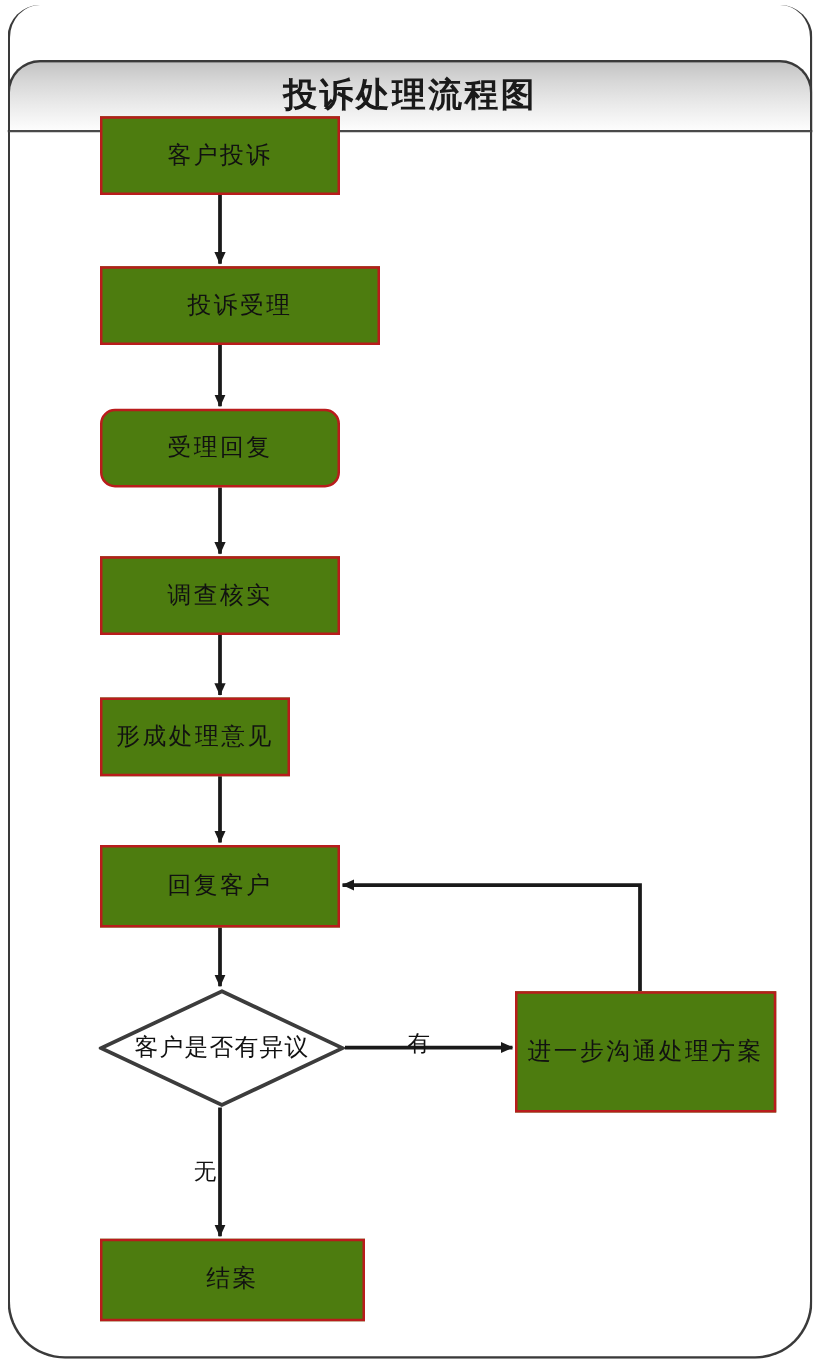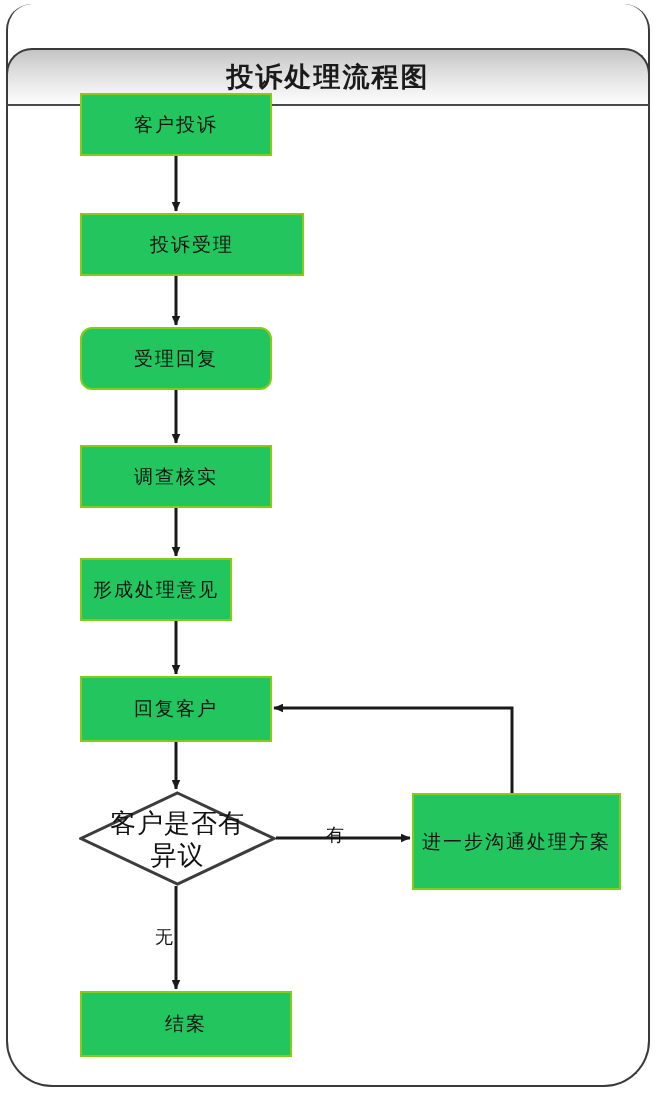--- a/index.html
+++ b/index.html
@@ -62,22 +62,22 @@
     left: 0;
     top: 0;
     width: 657px;
     height: 1095px;
   }
 
   
   .node {
     position: absolute;
     box-sizing: border-box;
-    border: 2px solid #84cc16;
-    background: #22c55e;
+    border: 2px solid #b91c1c;
+    background: #4d7c0f;
     display: flex;
     align-items: center;
     justify-content: center;
     text-align: center;
     font-size: 19px;
     color: #111111;
     letter-spacing: 2px;
     line-height: 1.35;
   }
 
@@ -90,21 +90,21 @@
     left: 0;
     top: 0;
   }
   .diamond-label {
     position: absolute;
     left: 50%;
     top: 50%;
     transform: translate(-50%, -50%);
     width: 160px;
     text-align: center;
-    font-size: 26px;
+    font-size: 19px;
     color: #111111;
     letter-spacing: 1px;
     line-height: 1.25;
     pointer-events: none;
   }
 
   
   .edge-label {
     position: absolute;
     font-size: 18px;

